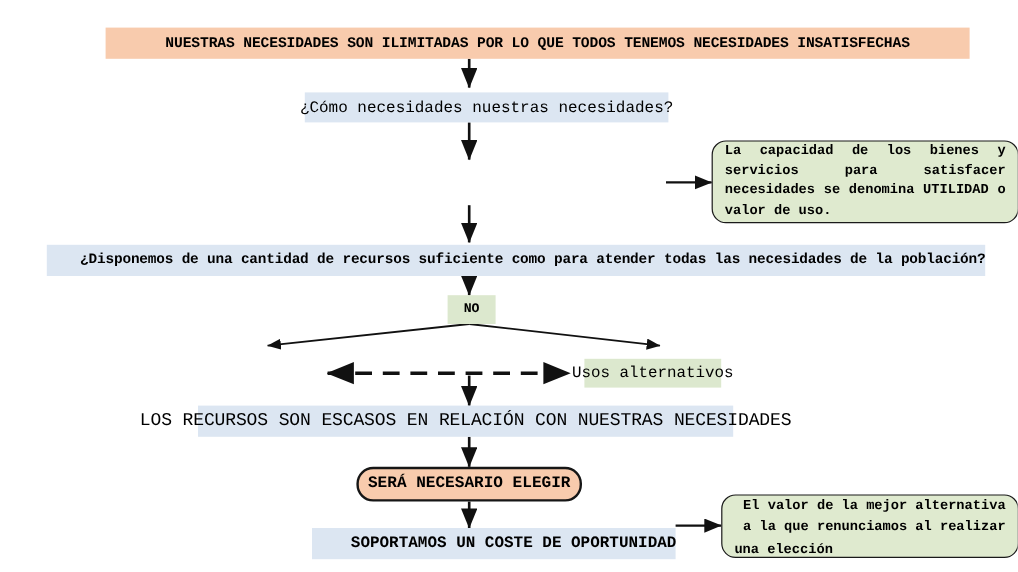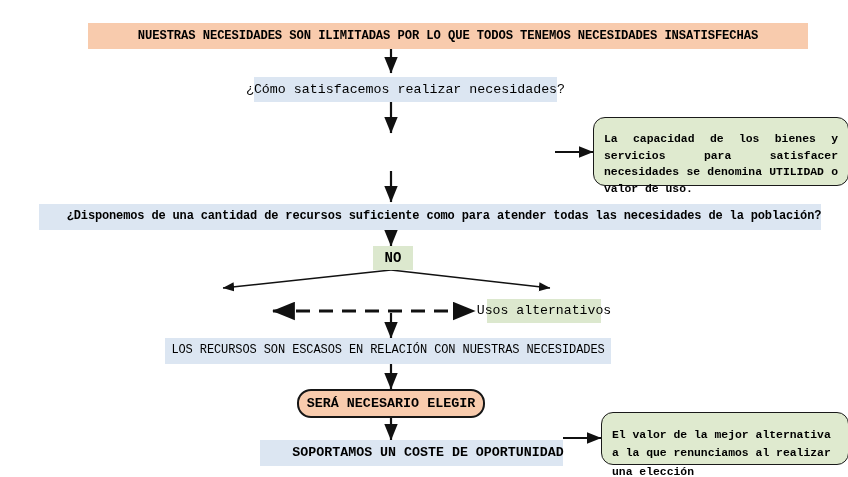--- a/index.html
+++ b/index.html
@@ -39,21 +39,21 @@
 
   .bold { font-weight: bold; }
 
   
   .callout {
     position: absolute;
     box-sizing: border-box;
     background: #dfeacf;
     border: 1.6px solid #1a1a1a;
     border-radius: 12px;
-    padding: 13px 10px;
+    padding: 0 10px;
     font-weight: bold;
     line-height: 1.45;
     text-align: justify;
     text-align-last: left;
     white-space: normal;
   }
 
   
   .roundbox {
     position: absolute;
@@ -111,33 +111,33 @@
 
     <line x1="376" y1="364" x2="376" y2="389" stroke="#111111" stroke-width="2.2" marker-end="url(#ah)"></line>
 
     <line x1="376" y1="418" x2="376" y2="440" stroke="#111111" stroke-width="2.2" marker-end="url(#ah)"></line>
 
     <line x1="548" y1="438" x2="586" y2="438" stroke="#111111" stroke-width="1.9" marker-end="url(#ah)"></line>
   </svg>
 
   <div class="node fill-peach bold" style="left:73px; top:23px; width:720px; height:26px; font-size:12.2px; letter-spacing:-0.1px;">NUESTRAS NECESIDADES SON ILIMITADAS POR LO QUE TODOS TENEMOS NECESIDADES  INSATISFECHAS</div>
 
-  <div class="node fill-blue" style="left:239px; top:77px; width:303px; height:25px; font-size:13.3px;">¿Cómo satisfacemos realizar necesidades?</div>
+  <div class="node fill-blue" style="left:239px; top:77px; width:303px; height:25px; font-size:13.3px;">¿Cómo necesidades nuestras necesidades?</div>
 
 
   <div class="callout" style="left:578px; top:117px; width:256px; height:69px; font-size:11.4px;">La capacidad de los bienes y servicios para satisfacer necesidades se denomina UTILIDAD o valor de uso.</div>
 
   <div class="node fill-blue bold" style="left:24px; top:204px; width:782px; height:26px; font-size:12px; letter-spacing:-0.15px;padding-left:28px;">¿Disponemos de una cantidad de recursos suficiente como para atender todas las necesidades de la población?</div>
 
-  <div class="node fill-green bold" style="left:358px; top:246px; width:40px; height:24px; font-size:14px;">NO</div>
+  <div class="node fill-green bold" style="left:358px; top:246px; width:40px; height:24px; font-size:11px;">NO</div>
 
 
   <div class="node fill-green" style="left:460px; top:299px; width:114px; height:24px; font-size:13.2px;margin-left:12px;">Usos alternativos</div>
 
-  <div class="node fill-blue" style="left:150px; top:338px; width:446px; height:26px; font-size:12px; letter-spacing:-0.1px;">LOS RECURSOS SON ESCASOS EN RELACIÓN CON NUESTRAS NECESIDADES</div>
+  <div class="node fill-blue" style="left:150px; top:338px; width:446px; height:26px; font-size:15px; letter-spacing:-0.1px;">LOS RECURSOS SON ESCASOS EN RELACIÓN CON NUESTRAS NECESIDADES</div>
 
   <div class="roundbox" style="left:282px; top:389px; width:188px; height:29px; font-size:13.4px;border-radius:14px;">SERÁ NECESARIO ELEGIR</div>
 
   <div class="node fill-blue bold" style="left:245px; top:440px; width:303px; height:26px; font-size:13.3px;padding-left:33px;">SOPORTAMOS UN COSTE DE OPORTUNIDAD</div>
 
-  <div class="callout" style="left:586px; top:412px; width:248px; height:53px; font-size:11.4px; text-align:left; line-height:1.6;">El valor de la mejor alternativa a la que renunciamos al realizar una elección</div>
+  <div class="callout" style="left:586px; top:412px; width:248px; height:53px; font-size:11.4px; text-align:right; line-height:1.6;">El valor de la mejor alternativa a la que renunciamos al realizar una elección</div>
 
 </div>
 
 </body></html>

